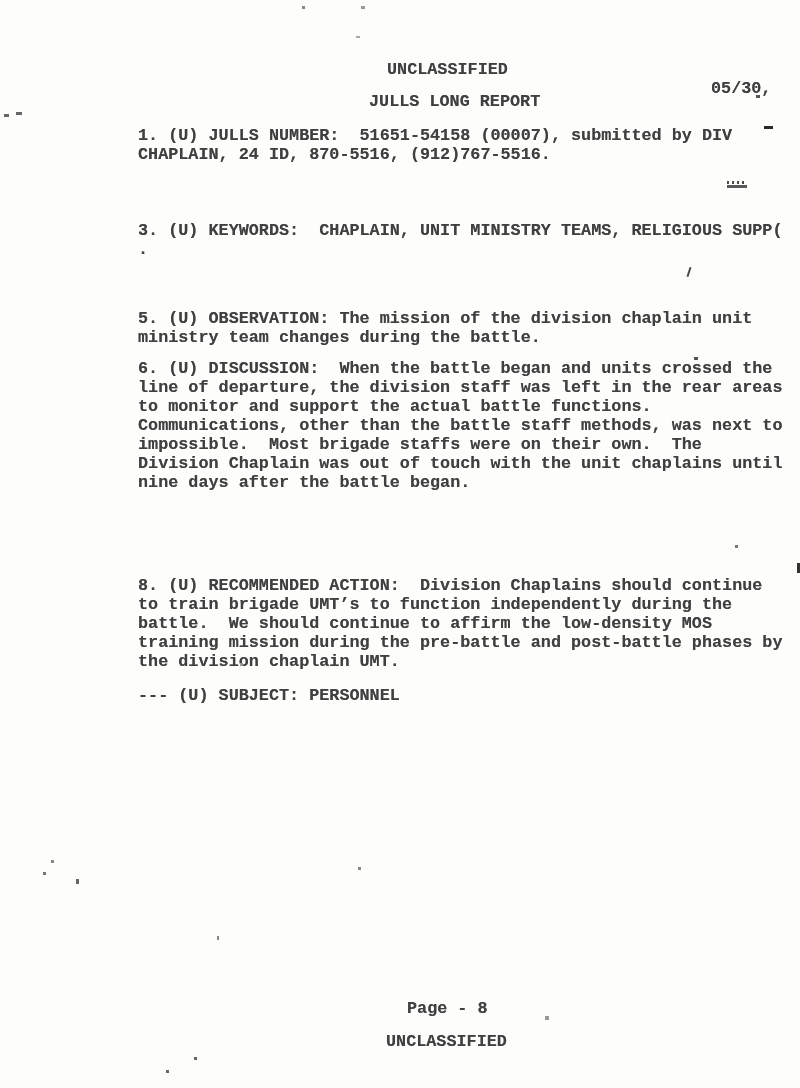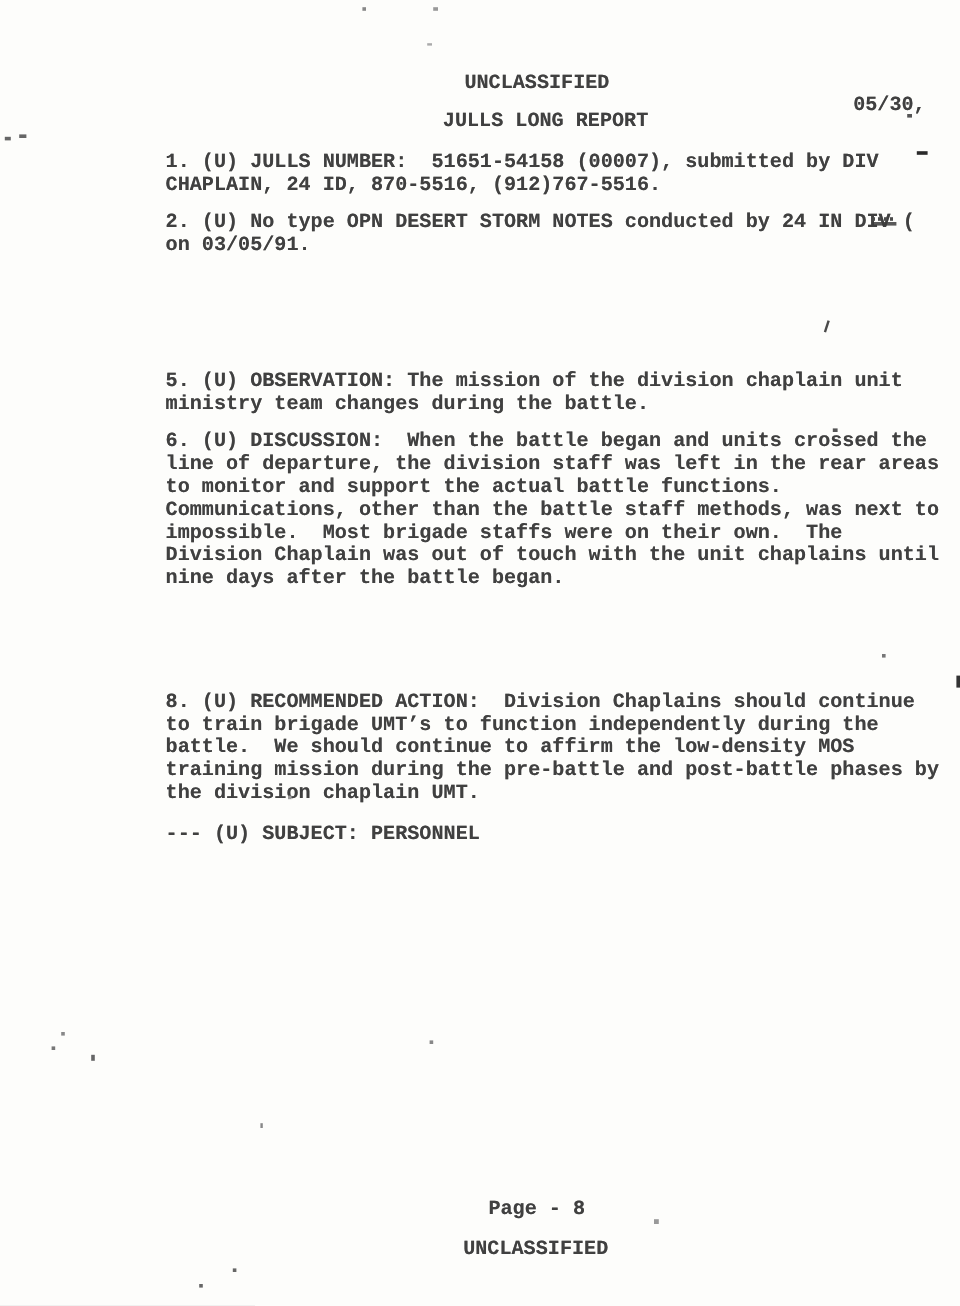--- a/index.html
+++ b/index.html
@@ -46,22 +46,22 @@
 <body>
 
 <div class="page">
 
   <div class="t" style="left:387px;top:60px">UNCLASSIFIED</div>
   <div class="t" style="left:711px;top:79px">05/30,</div>
   <div class="t" style="left:369px;top:92px">JULLS LONG REPORT</div>
 
   <div class="t body-col" style="top:126px">1. (U) JULLS NUMBER:  51651-54158 (00007), submitted by DIV
 CHAPLAIN, 24 ID, 870-5516, (912)767-5516.</div>
-  <div class="t body-col" style="top:176px">2. (U) No type OPN DESERT STORM NOTES conducted by 24 IN DIV (
-on 03/05/91.</div>
+  <div class="t body-col" style="top:221px">3. (U) KEYWORDS:  CHAPLAIN, UNIT MINISTRY TEAMS, RELIGIOUS SUPP(
+.</div>
   <div class="t body-col" style="top:309px">5. (U) OBSERVATION: The mission of the division chaplain unit
 ministry team changes during the battle.</div>
   <div class="t body-col" style="top:359px">6. (U) DISCUSSION:  When the battle began and units crossed the
 line of departure, the division staff was left in the rear areas
 to monitor and support the actual battle functions.
 Communications, other than the battle staff methods, was next to
 impossible.  Most brigade staffs were on their own.  The
 Division Chaplain was out of touch with the unit chaplains until
 nine days after the battle began.</div>
   <div class="t body-col" style="top:576px">8. (U) RECOMMENDED ACTION:  Division Chaplains should continue

